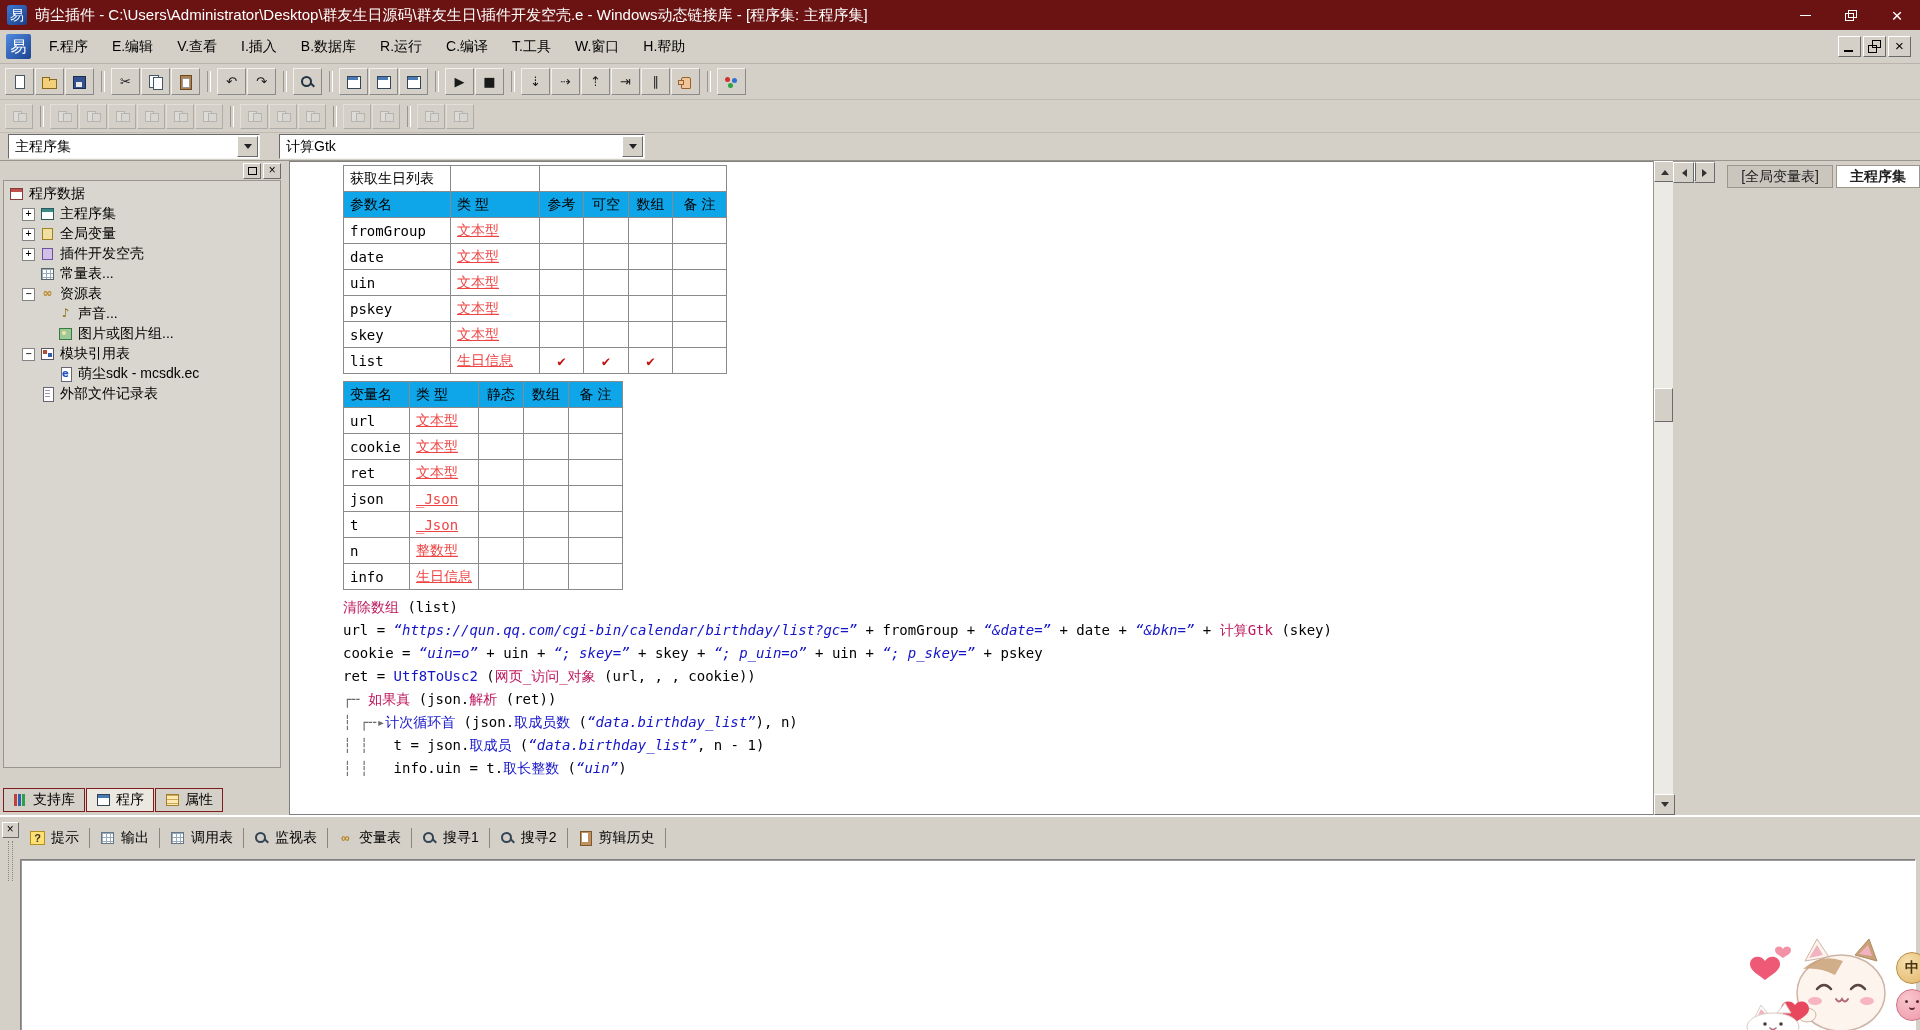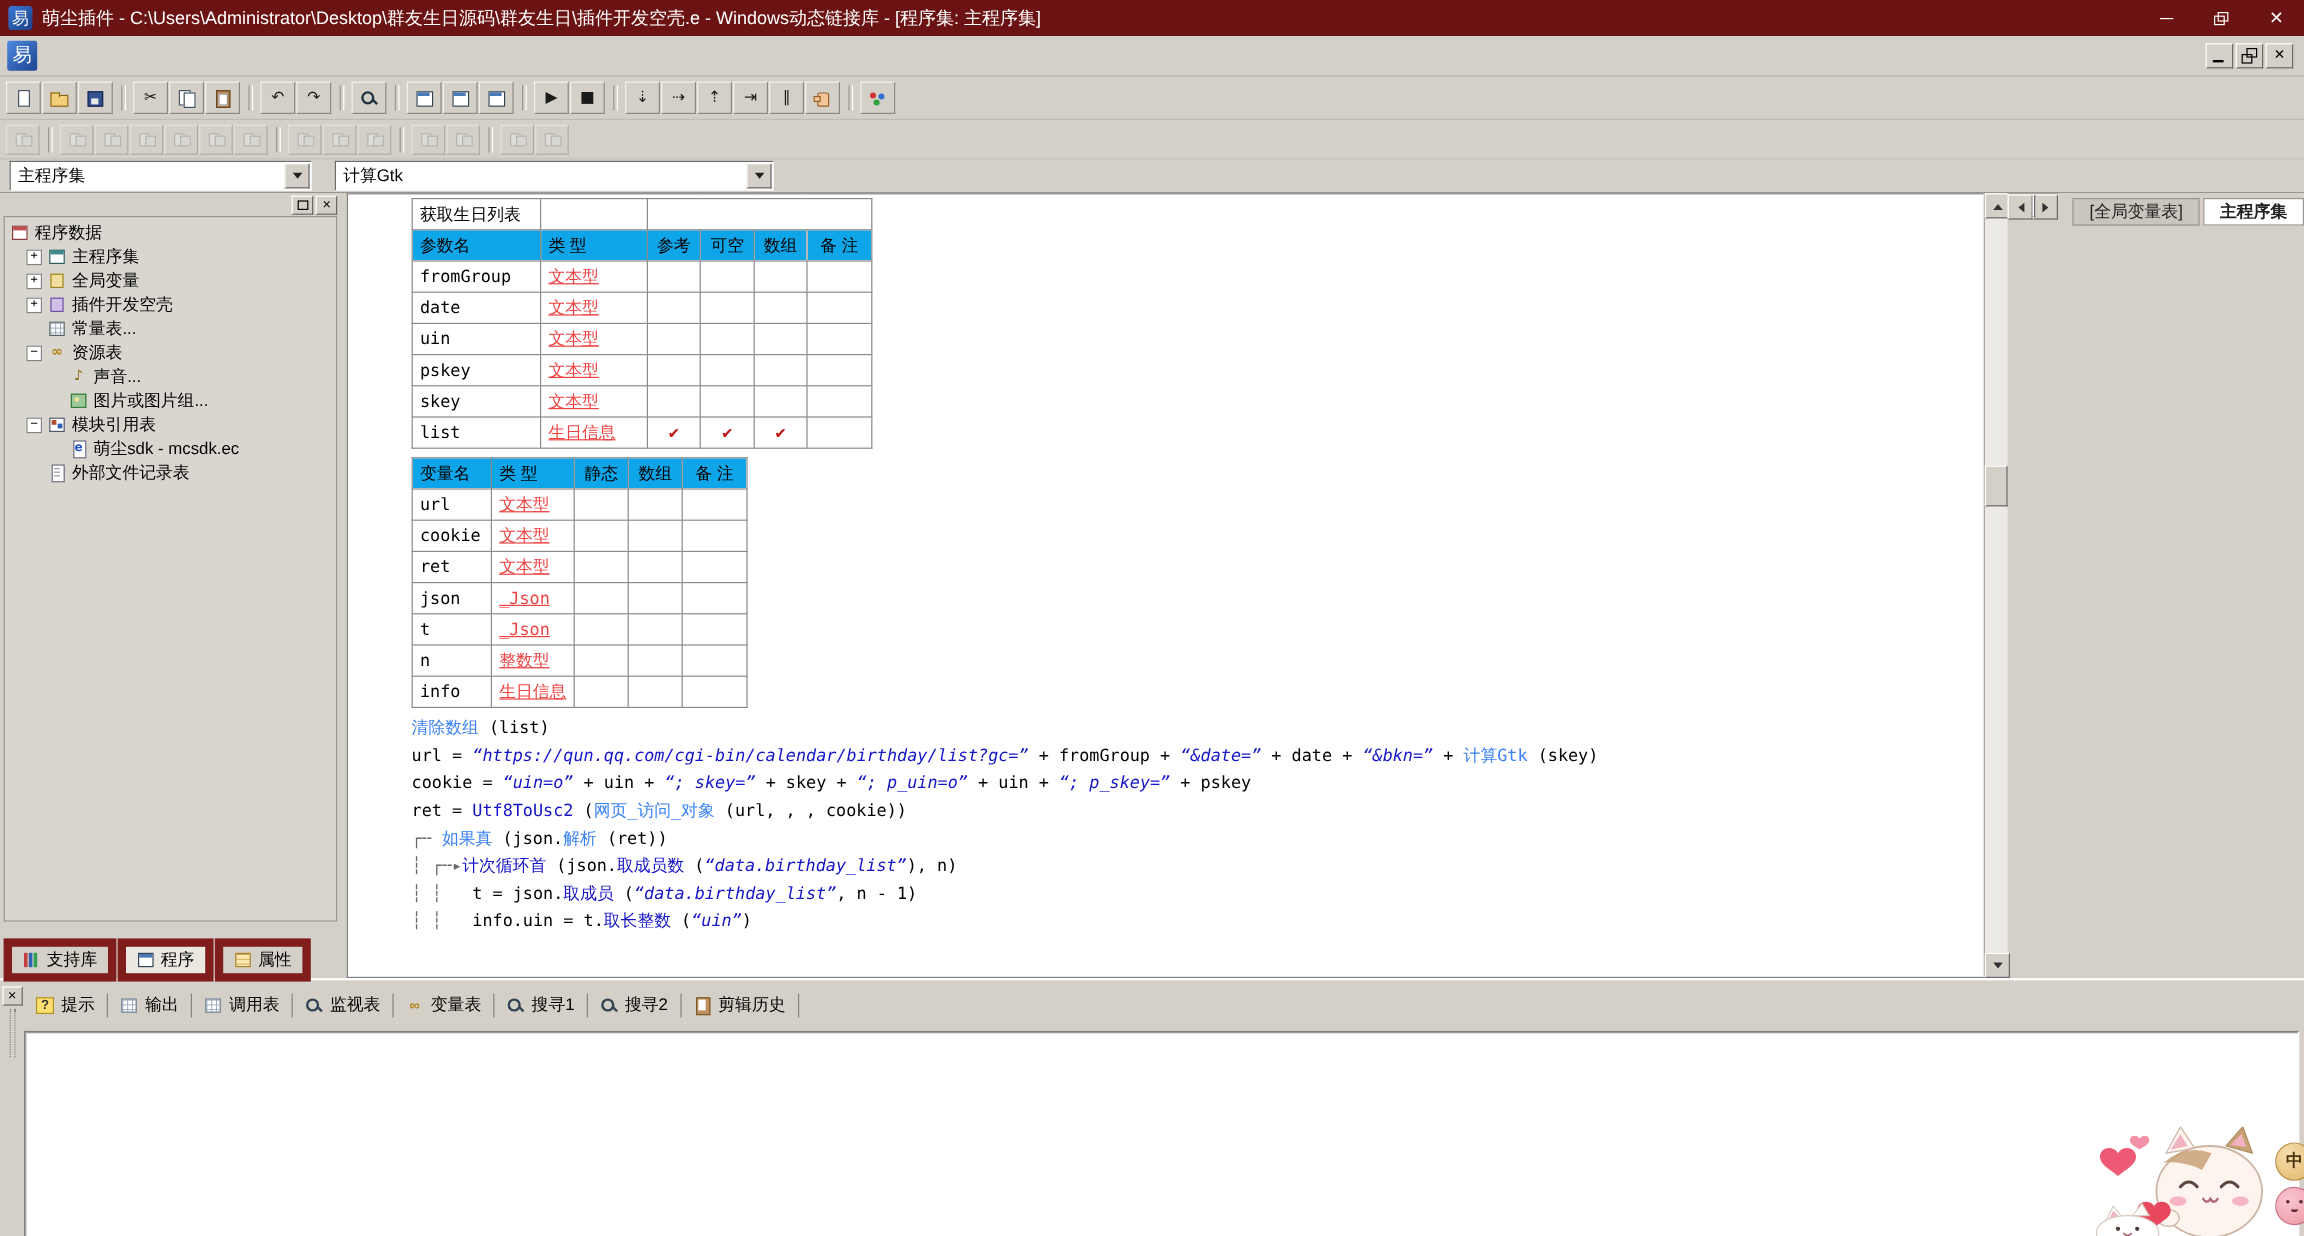--- a/index.html
+++ b/index.html
@@ -95,21 +95,21 @@
   .tic-images::before{content:"";position:absolute;inset:1px 2px;background:#9cc89c;border:1px solid #3a7a3a}
   .tic-images::after{content:"";position:absolute;left:5px;top:4px;width:4px;height:4px;border-radius:50%;background:#f4e49a}
   .tic-modules::before{content:"";position:absolute;inset:1px 2px;background:#fff;border:1px solid #556}
   .tic-modules::after{content:"";position:absolute;left:4px;top:3px;width:4px;height:4px;background:#b05030;box-shadow:5px 3px 0 #3060b0}
   .tic-ecmodule::before{content:"";position:absolute;left:4px;top:0;width:9px;height:13px;background:#fff;border:1px solid #667}
   .tic-ecmodule::after{content:"e";position:absolute;left:0;right:0;top:1px;color:#2050c0;font-size:10px;line-height:11px}
   .tic-files::before{content:"";position:absolute;left:4px;top:0;width:9px;height:13px;background:#fff;border:1px solid #667}
   .tic-files::after{content:"";position:absolute;left:6px;top:3px;width:5px;height:1px;background:#99a;box-shadow:0 3px 0 #99a,0 6px 0 #99a}
   .sp-tabs{height:27px;display:flex;align-items:center;padding:2px 0 2px 3px;gap:1px}
   .sp-tab{display:inline-flex;align-items:center;gap:5px;height:22px;padding:0 9px;
-          border:7px solid #7f1d1d;background:#d4d0c8;white-space:nowrap}
+          border:1px solid #7f1d1d;background:#d4d0c8;white-space:nowrap}
   .sp-tab.active{background:#ebe8e1}
   .bi{display:inline-block;position:relative;width:15px;height:14px;flex:none}
   .bi-hint::before{content:"?";position:absolute;inset:0;background:#ffe070;border:1px solid #b09020;
                    font-weight:bold;font-size:11px;line-height:12px;text-align:center;color:#333}
   .bi-grid::before{content:"";position:absolute;inset:1px;background:#fff;border:1px solid #678;
       background-image:linear-gradient(#9ab 1px,transparent 1px),linear-gradient(90deg,#9ab 1px,transparent 1px);background-size:4px 4px}
   .bi-mag::before{content:"";position:absolute;left:1px;top:1px;width:7px;height:7px;border:2px solid #345;border-radius:50%}
   .bi-mag::after{content:"";position:absolute;left:10px;top:9px;width:5px;height:2px;background:#345;transform:rotate(45deg)}
   .bi-inf::before{content:"∞";position:absolute;inset:0;color:#b8821a;font-weight:bold;font-size:12px;line-height:14px;text-align:center}
   .bi-clip::before{content:"";position:absolute;left:2px;top:0;width:10px;height:13px;background:#c09060;border:1px solid #7a5a2a}
@@ -128,21 +128,21 @@
               overflow:hidden;padding:3px 0 0 53px;min-width:0}
   table{border-collapse:collapse;table-layout:fixed;font-family:"DejaVu Sans Mono",monospace;font-size:14px}
   .vtable{margin-top:7px}
   td{border:1px solid #8a8a8a;height:25px;padding:0 6px;white-space:nowrap;overflow:hidden;background:#fff}
   td.hd{background:#0ea5e9;font-family:"Liberation Sans",sans-serif}
   td.ctr{text-align:center;padding:0 2px}
   td.chk{text-align:center;color:#c21111;font-weight:bold;padding:0 2px}
   .type-link{color:#ef4444;text-decoration:underline}
   .code{margin-top:6px;font-family:"DejaVu Sans Mono",monospace;font-size:14px;line-height:23px}
   .code-line{white-space:pre;height:23px}
-  .s-p{color:#000}.s-r{color:#3b82f6}.s-b{color:#1414c8}.s-s{color:#1414c8;font-style:italic}.s-g{color:#6a6a6a}
+  .s-p{color:#000}.s-r{color:#be185d}.s-b{color:#1414c8}.s-s{color:#1414c8;font-style:italic}.s-g{color:#6a6a6a}
   
   .vscroll{width:19px;flex:none;display:flex;flex-direction:column;background:#eceae4;border-left:1px solid #9a968e}
   .hscroll{height:19px;flex:none;display:flex;background:#eceae4;border-top:1px solid #9a968e}
   .sb-btn{width:19px;height:19px;flex:none;display:flex;align-items:center;justify-content:center;
           background:#d4d0c8;border:1px solid;border-color:#fff #6a6a6a #6a6a6a #fff}
   .sb-track{flex:1;position:relative}
   .sb-thumb{position:absolute;background:#d4d0c8;border:1px solid;border-color:#fff #6a6a6a #6a6a6a #fff}
   .vthumb{left:0;right:0;top:206px;height:32px}
   .hthumb{top:0;bottom:0;left:0;width:58%}
   .arr{display:block;width:0;height:0;border:4px solid transparent}
@@ -188,20 +188,32 @@
         <span class="cb-restore"></span>
       </div>
     <div class="cap-btn">
         <span class="cb-close"></span>
       </div>
   </div>
 </div>
 
 <div class="menubar">
   <span class="logo">易</span>
+  <div style="display:flex">
+      <div class="menu-item">F.程序</div>
+      <div class="menu-item">E.编辑</div>
+      <div class="menu-item">V.查看</div>
+      <div class="menu-item">I.插入</div>
+      <div class="menu-item">B.数据库</div>
+      <div class="menu-item">R.运行</div>
+      <div class="menu-item">C.编译</div>
+      <div class="menu-item">T.工具</div>
+      <div class="menu-item">W.窗口</div>
+      <div class="menu-item">H.帮助</div>
+    </div>
   <div class="mdi-btns">
     <div class="mdi-btn mdi-min raised"></div>
     <div class="mdi-btn mdi-restore raised"></div>
     <div class="mdi-btn mdi-close raised"></div>
   </div>
 </div>
 
 <div class="toolbar tb1">
     <div class="tb-btn">
       <span class="ti i-doc"></span>

